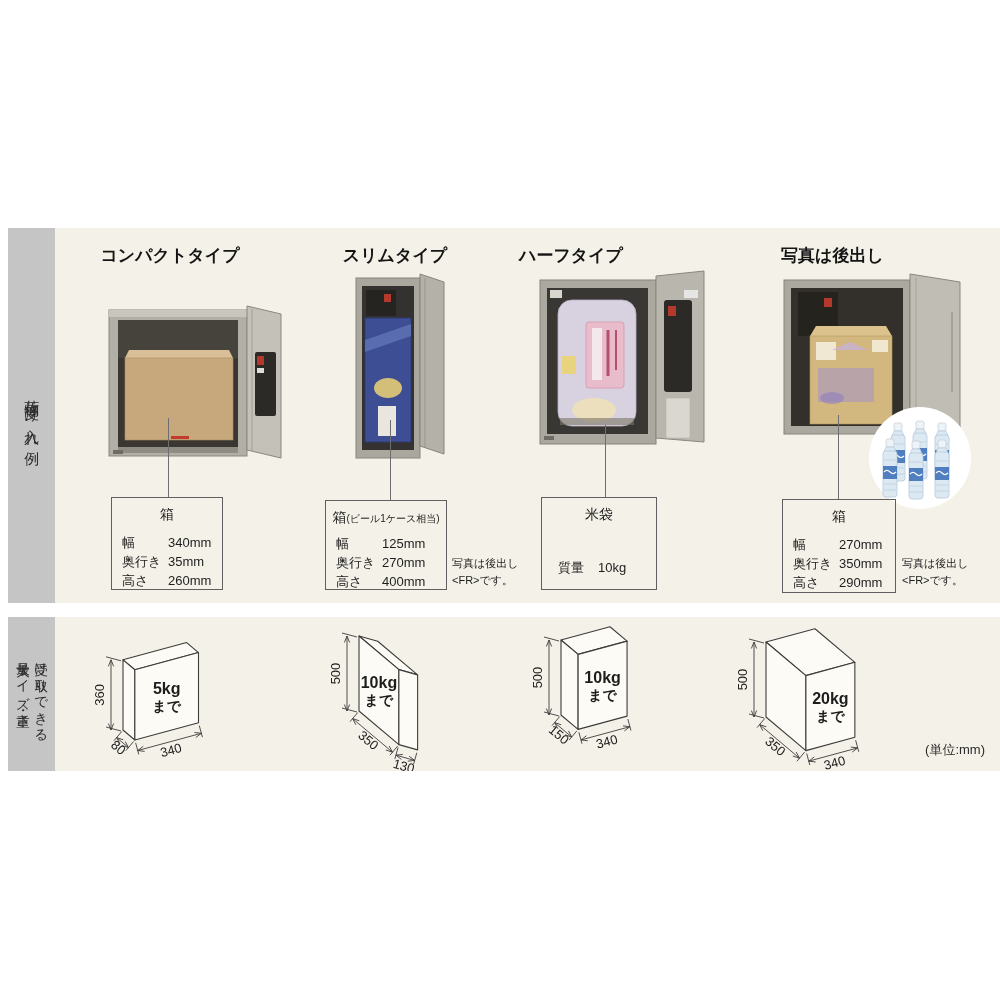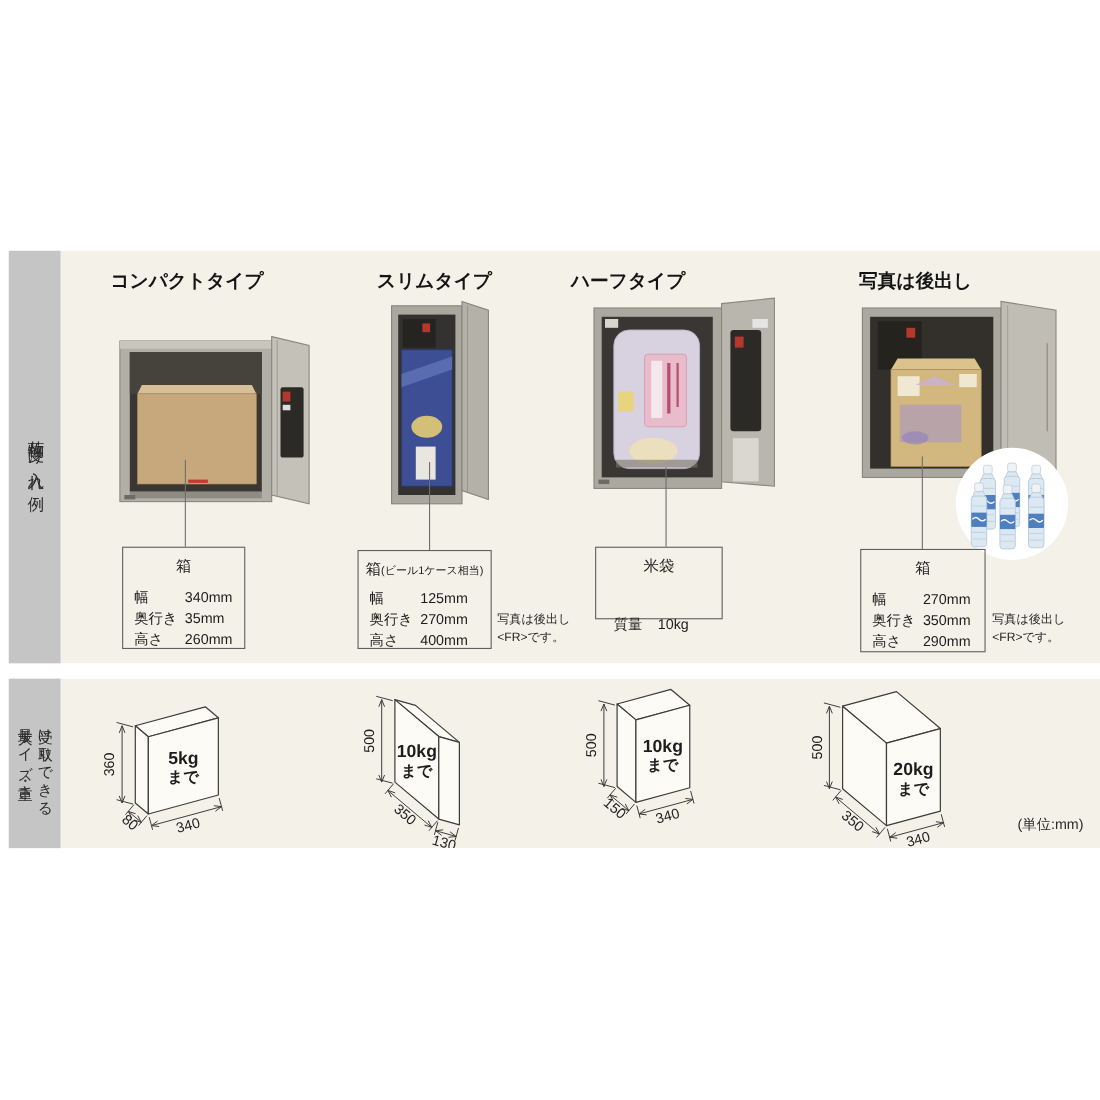--- a/index.html
+++ b/index.html
@@ -175,21 +175,21 @@
             <span class="lbl">奥行き</span>
             <span class="val">270mm</span>
           </div>
         <div class="spec-row">
             <span class="lbl">高さ</span>
             <span class="val">400mm</span>
           </div>
       </div>
     </div>
 
-    <div class="spec" style="left:533px;top:269px;width:116px;height:66px;">
+    <div class="spec" style="left:533px;top:269px;width:116px;height:93px;">
       <div class="spec-title"><span>米袋</span></div>
       <div class="spec-rows single">
         <div class="spec-row">
             <span class="lbl" style="width:40px;">質量</span>
             <span class="val">10kg</span>
           </div>
       </div>
     </div>
 
     <div class="spec" style="left:774px;top:271px;width:114px;height:94px;">

